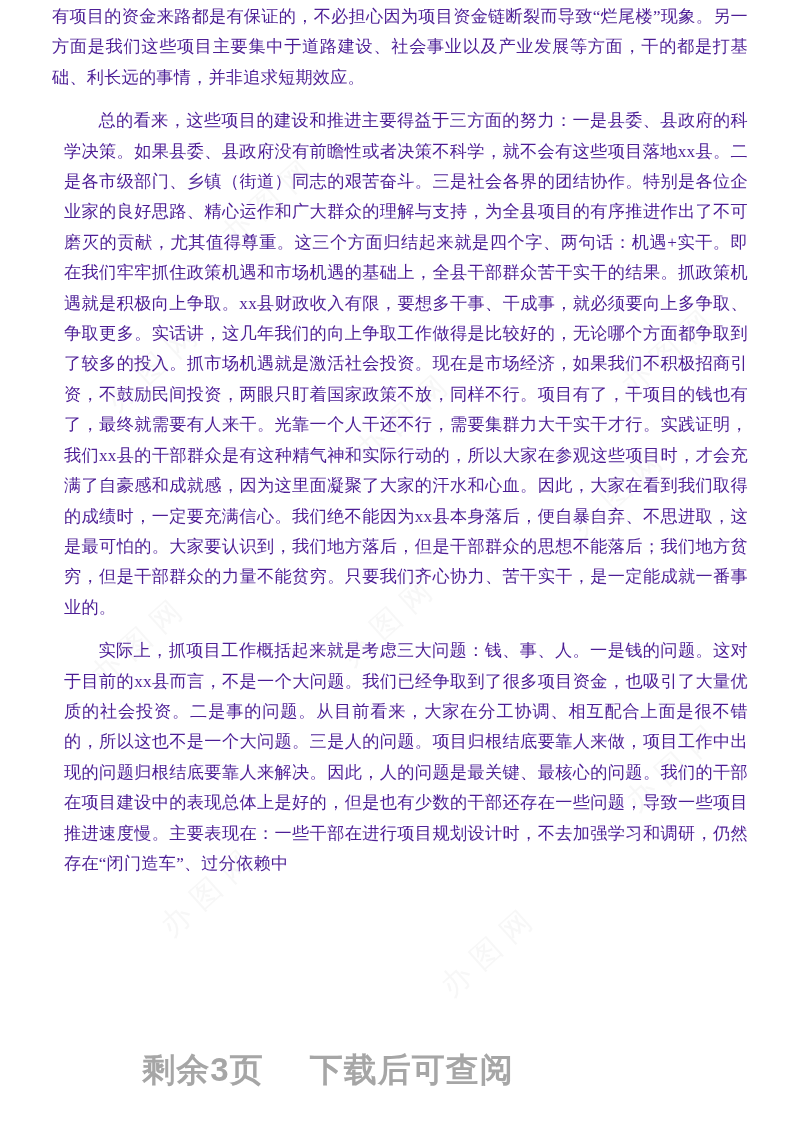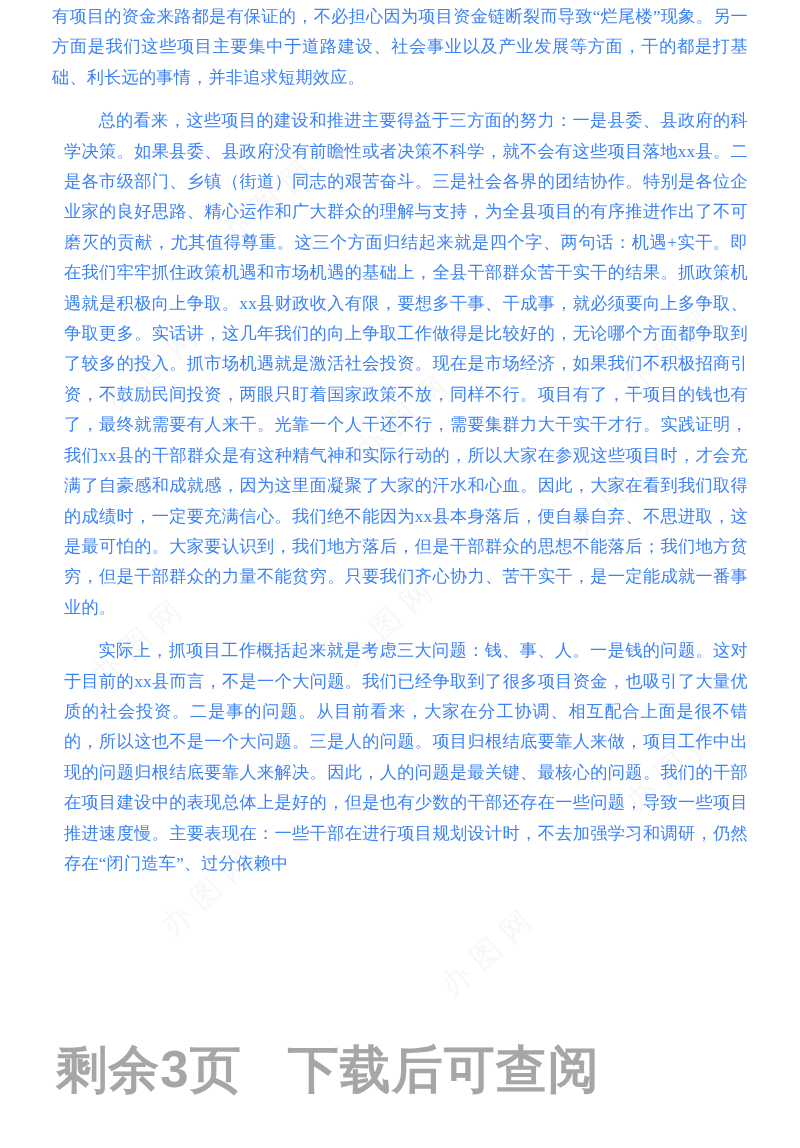--- a/index.html
+++ b/index.html
@@ -13,21 +13,21 @@
     height: 1148px;
     background: #ffffff;
     overflow: hidden;
     font-family: "Liberation Serif", "DejaVu Serif", serif;
   }
   .content {
     position: absolute;
     left: 52px;
     top: 2px;
     width: 696px;
-    color: #3b82f6;
+    color: #4c1d95;
     font-size: 17.2px;
     line-height: 30.4px;
     text-align: justify;
     letter-spacing: 0.2px;
   }
   .para {
     margin: 0 0 13px 0;
   }
   .para.indent {
     text-indent: 2em;
@@ -55,21 +55,21 @@
     font-family: "Liberation Sans", "DejaVu Sans", sans-serif;
   }
   .footer {
     position: absolute;
     left: 0;
     top: 1046px;
     width: 656px;
     text-align: center;
     font-family: "Liberation Sans", "DejaVu Sans", sans-serif;
     font-weight: bold;
-    font-size: 51px;
+    font-size: 33px;
     line-height: 48px;
     color: #a6a6a6;
     letter-spacing: 1px;
     white-space: nowrap;
   }
   .footer .gap {
     display: inline-block;
     width: 46px;
   }
 </style>

